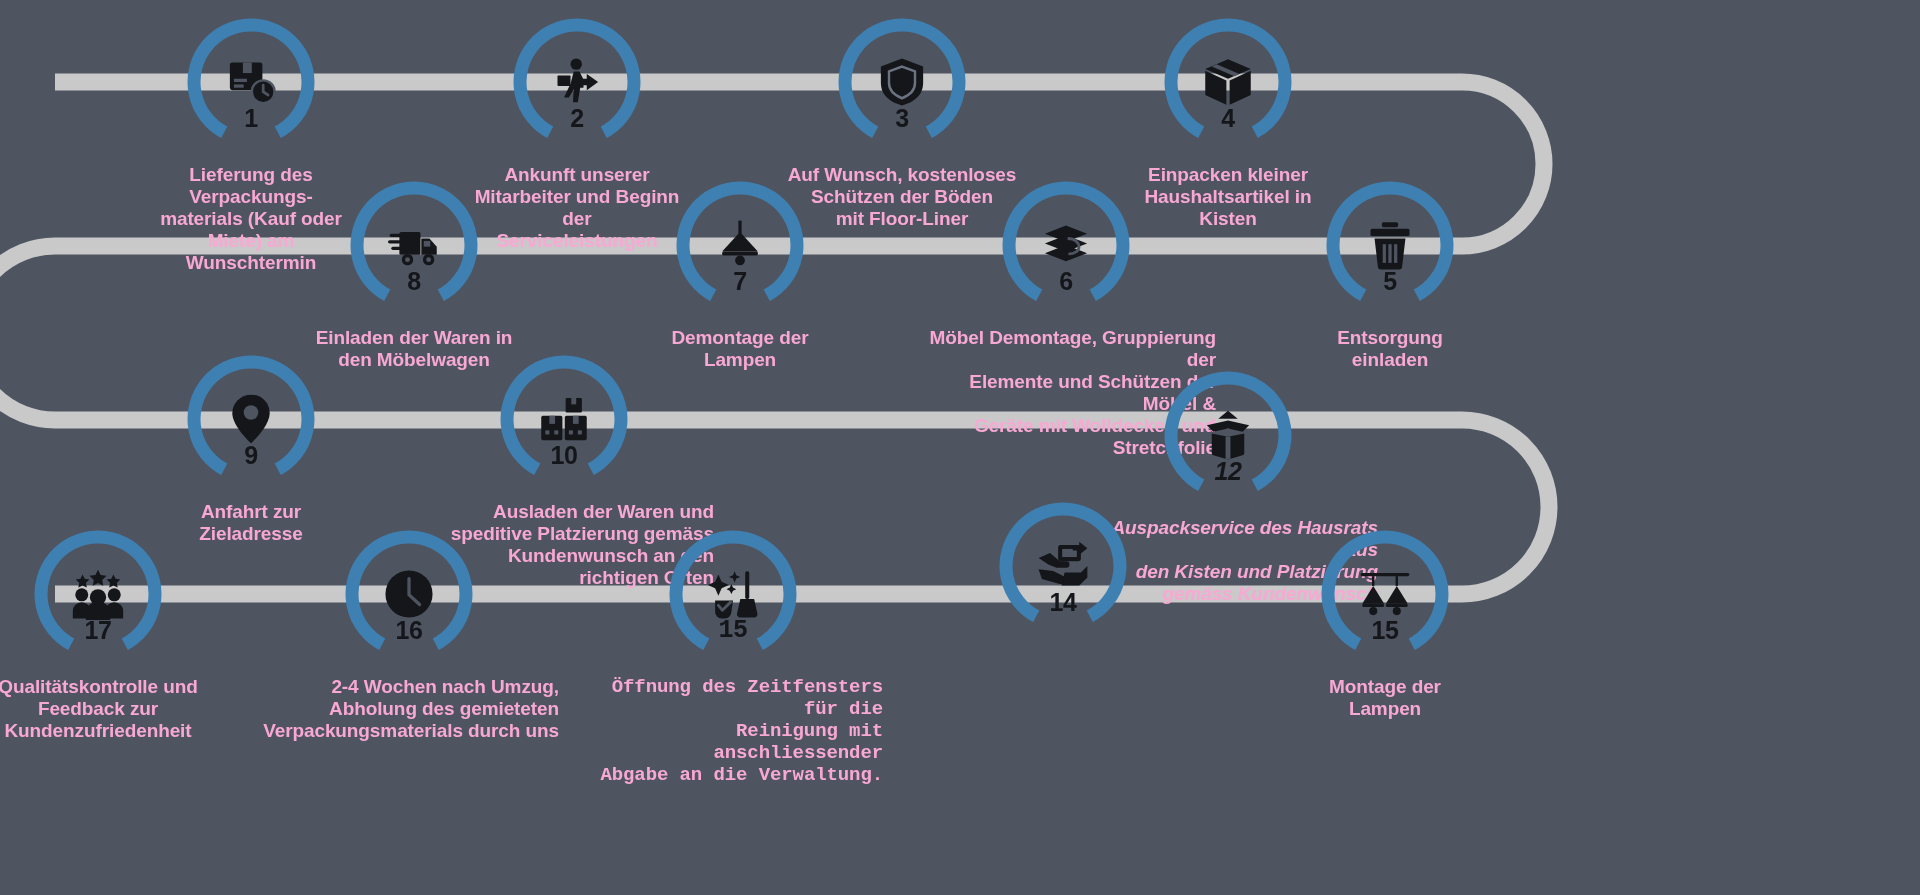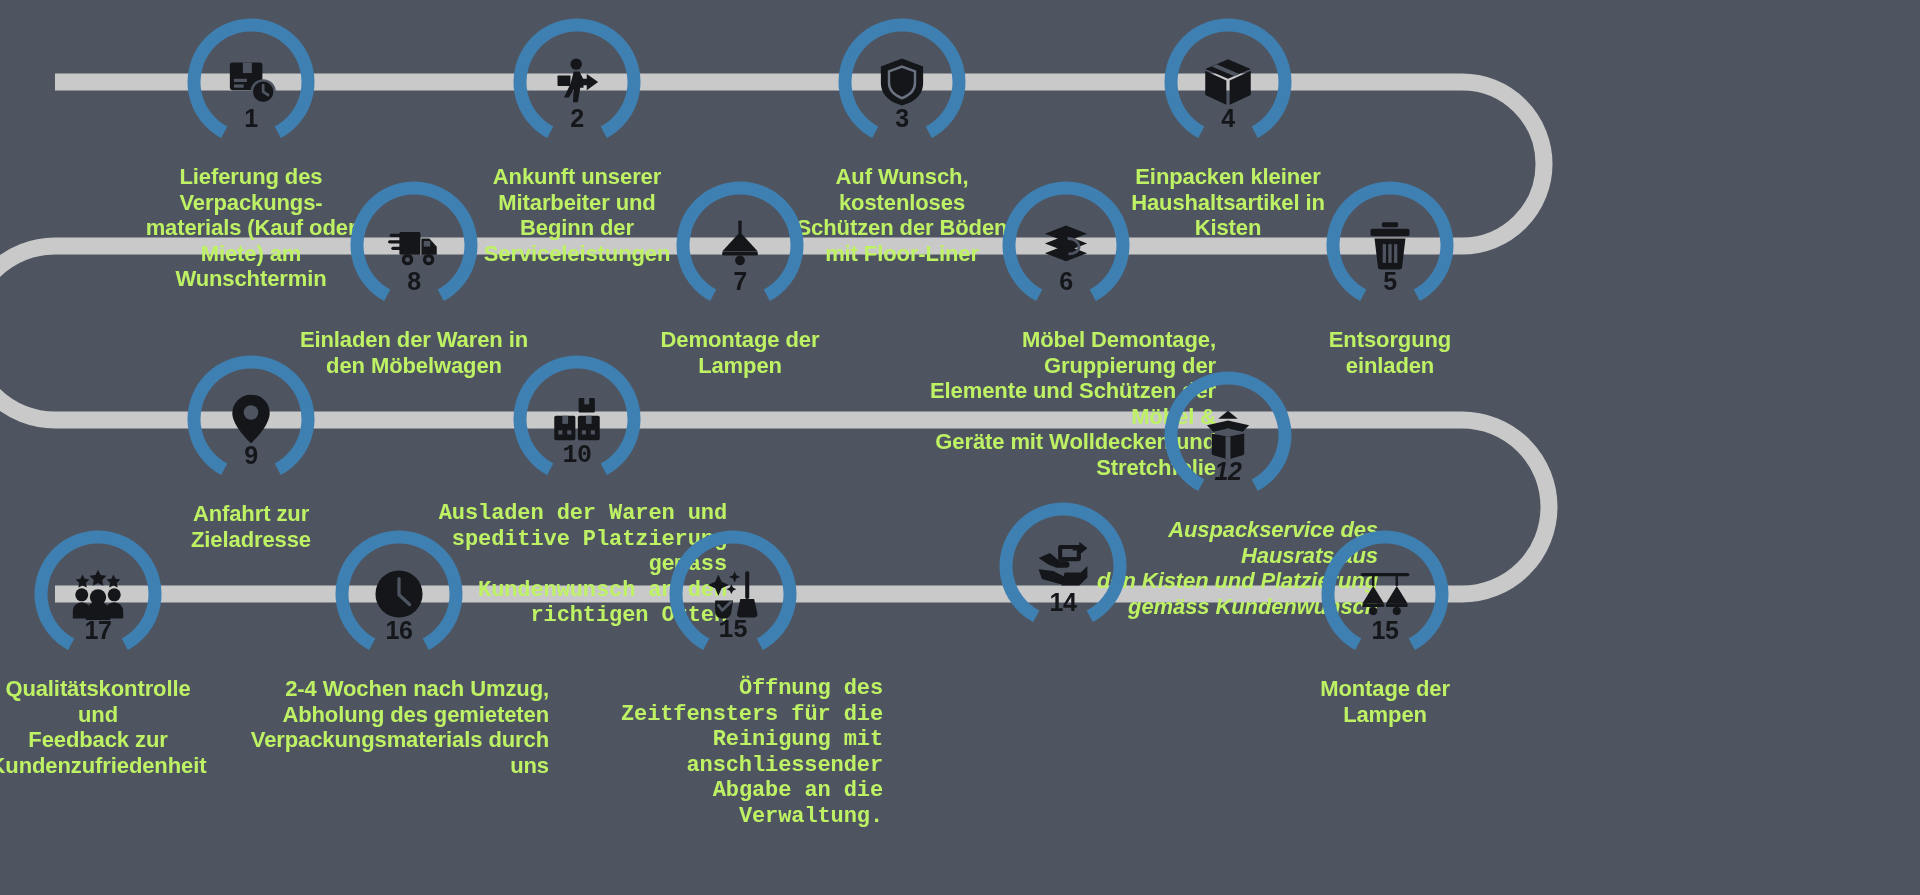--- a/index.html
+++ b/index.html
@@ -41,24 +41,24 @@
     top:88px;
     text-align:center;
     font-size:25px;
     font-weight:bold;
     color:#14161a;
     letter-spacing:-0.5px;
     line-height:1;
   }
   .caption{
     margin-top:18px;
-    font-size:22px;
+    font-size:19px;
     font-weight:bold;
     line-height:1.16;
-    color:#bef264;
+    color:#f9a8d4;
     letter-spacing:-0.1px;
     white-space:pre-line;
   }
   .caption.wide{width:300px;margin-left:-35px;text-align:right;}
 </style>
 </head>
 <body>
 
 <div id="flow-root">
 
@@ -241,21 +241,21 @@
             <svg viewBox="0 0 64 64" fill="#14161a">
               <path d="M32 2 C19 2 9 12 9 25 c0 16 23 37 23 37 s23 -21 23 -37 C55 12 45 2 32 2 Z"></path>
               <circle cx="32" cy="24" r="9" fill="#4e5561"></circle>
             </svg>
           </span>
           <span class="step-num">9</span>
         </div>
         <div class="caption">Anfahrt zur
 Zieladresse</div>
       </div>
-      <div class="step" style="left: 577px; top: 355px; font-family: Liberation Mono, monospace;">
+      <div class="step" style="left: 564px; top: 355px;">
         <div class="ring-wrap">
           <svg class="ring-svg" viewBox="0 0 128 128" xmlns="http://www.w3.org/2000/svg">
             <path d="M 37.24 114.33 A 57 57 0 1 1 90.76 114.33" fill="none" stroke="#3f80b3" stroke-width="13" stroke-linecap="butt"></path>
           </svg>
           <span class="glyph">
             <svg viewBox="0 0 64 64" fill="#14161a">
               <rect x="34" y="6" width="20" height="18" rx="1.5"></rect>
               <rect x="41" y="6" width="6" height="8" fill="#4e5561"></rect>
               <rect x="4" y="28" width="26" height="30" rx="2"></rect>
               <rect x="14" y="28" width="7" height="10" fill="#4e5561"></rect>
@@ -351,21 +351,21 @@
               <path d="M10 40 h22 l-2 14 a8 8 0 0 1 -8 8 h-4 a8 8 0 0 1 -8 -8 Z"></path>
               <path d="M14 46 l5 6 l10 -10" fill="none" stroke="#4e5561" stroke-width="3.5" stroke-linecap="round" stroke-linejoin="round"></path>
             </svg>
           </span>
           <span class="step-num">15</span>
         </div>
         <div class="caption wide">Öffnung des Zeitfensters für die
 Reinigung mit anschliessender
 Abgabe an die Verwaltung.</div>
       </div>
-      <div class="step" style="left: 399px; top: 530px;">
+      <div class="step" style="left: 409px; top: 530px;">
         <div class="ring-wrap">
           <svg class="ring-svg" viewBox="0 0 128 128" xmlns="http://www.w3.org/2000/svg">
             <path d="M 37.24 114.33 A 57 57 0 1 1 90.76 114.33" fill="none" stroke="#3f80b3" stroke-width="13" stroke-linecap="butt"></path>
           </svg>
           <span class="glyph">
             <svg viewBox="0 0 64 64" fill="#14161a">
               <circle cx="32" cy="32" r="29"></circle>
               <path d="M32 13 V33 L45 45" fill="none" stroke="#4e5561" stroke-width="4" stroke-linecap="round"></path>
             </svg>
           </span>

